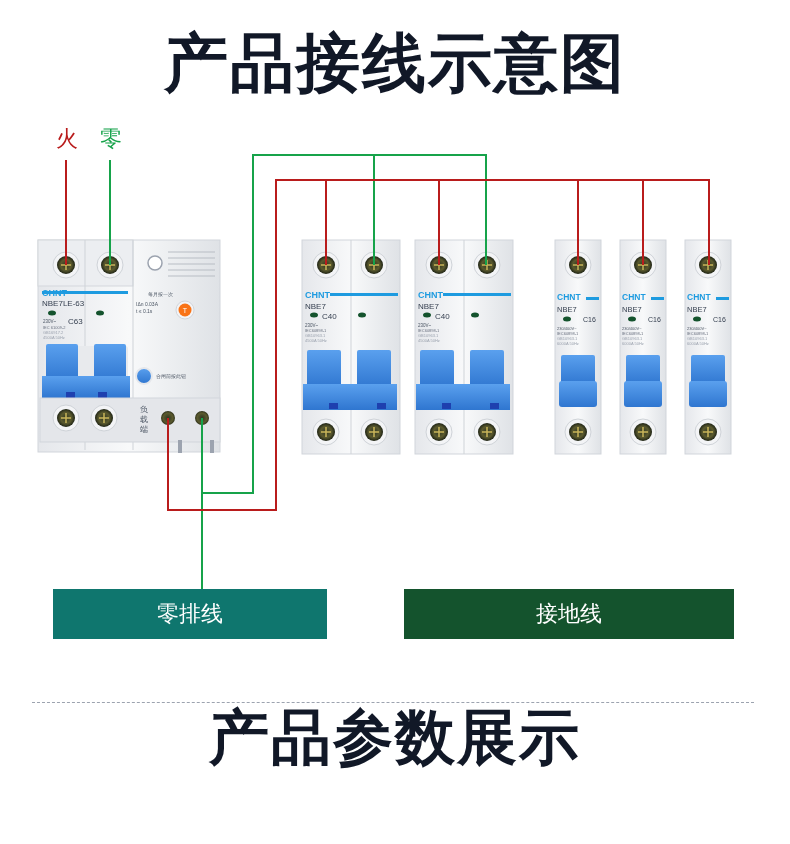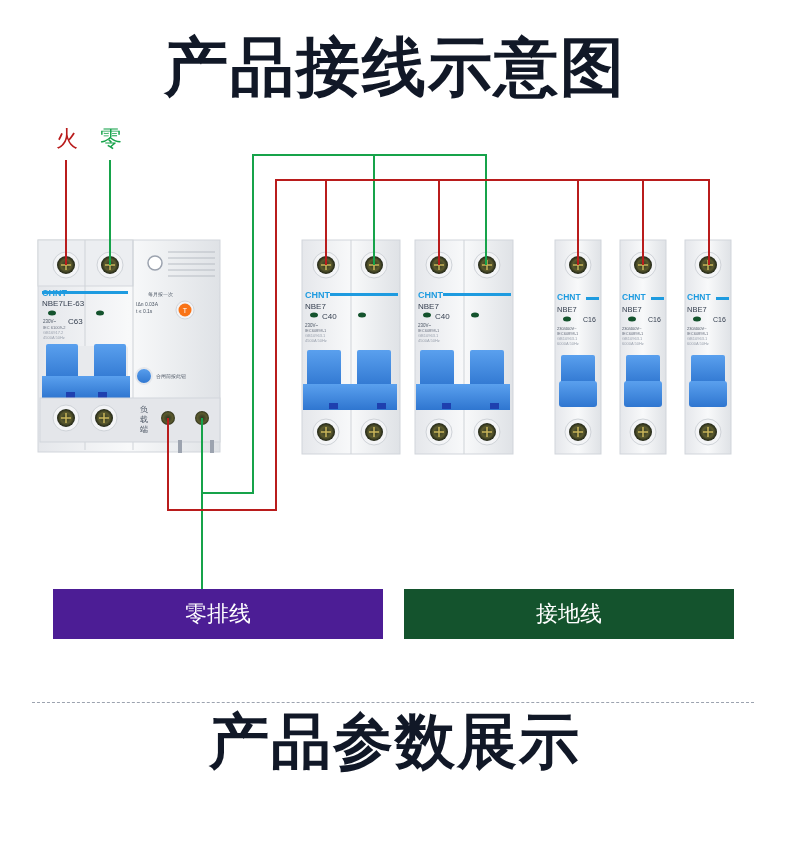--- a/index.html
+++ b/index.html
@@ -1,26 +1,26 @@
 <!DOCTYPE html>
 <html><head>
 <meta charset="utf-8">
 <style>
   html, body { margin: 0; padding: 0; background: #ffffff; }
   body { width: 790px; height: 844px; position: relative; overflow: hidden; font-family: "DejaVu Sans", sans-serif; }
-  .title { position: absolute; left: 0; width: 790px; text-align: center; font-family: Liberation Serif, serif; font-weight: bold; color: #111827; letter-spacing: 2px; }
+  .title { position: absolute; left: 0; width: 790px; text-align: center; font-family: Liberation Mono, monospace; font-weight: bold; color: #111827; letter-spacing: 2px; }
   #title-top { top: 28px; font-size: 64px; line-height: 80px; }
   #title-bottom { top: 704px; font-size: 60px; line-height: 76px; }
   .divider { position: absolute; left: 32px; width: 722px; top: 702px; border-top: 1px dashed #9ca3af; }
   .wire-label { position: absolute; top: 124px; font-size: 22px; line-height: 30px; }
   #label-live { left: 56px; color: #b91c1c; }
   #label-neutral { left: 100px; color: #16a34a; }
   svg#diagram { position: absolute; left: 0; top: 0; width: 790px; height: 700px; }
   .bar { position: absolute; top: 589px; height: 50px; color: #ffffff; font-size: 22px; line-height: 50px; text-align: center; }
-  #bar-neutral { left: 53px; width: 330px; background: #4c1d95; text-align: center; }
+  #bar-neutral { left: 53px; width: 274px; background: #0f766e; text-align: center; }
   #bar-ground { left: 404px; width: 330px; background: #14532d; }
   .brk-text { font-family: "Liberation Sans", sans-serif; }
 </style>
 </head>
 <body>
 
 <div id="title-top" class="title">产品接线示意图</div>
 
 <div id="label-live" class="wire-label">火</div>
 <div id="label-neutral" class="wire-label">零</div>

